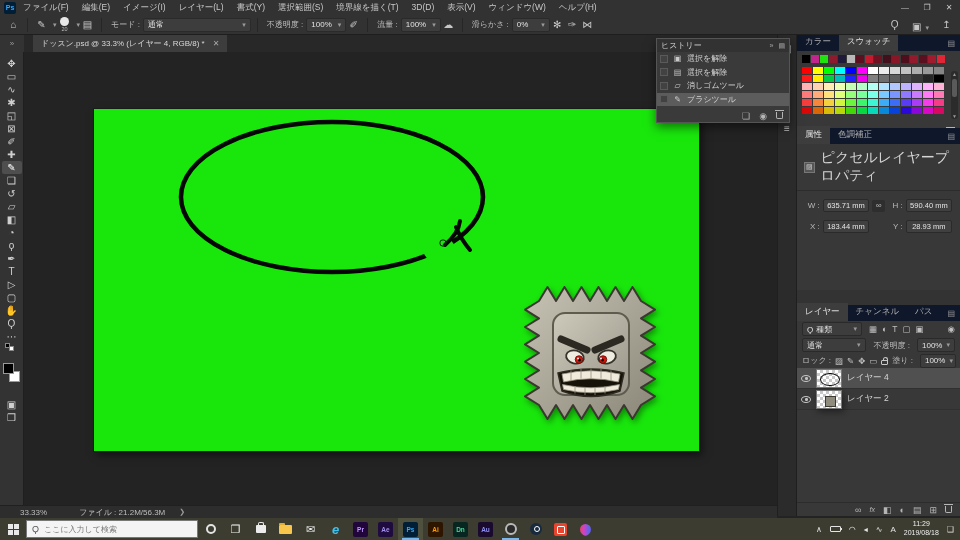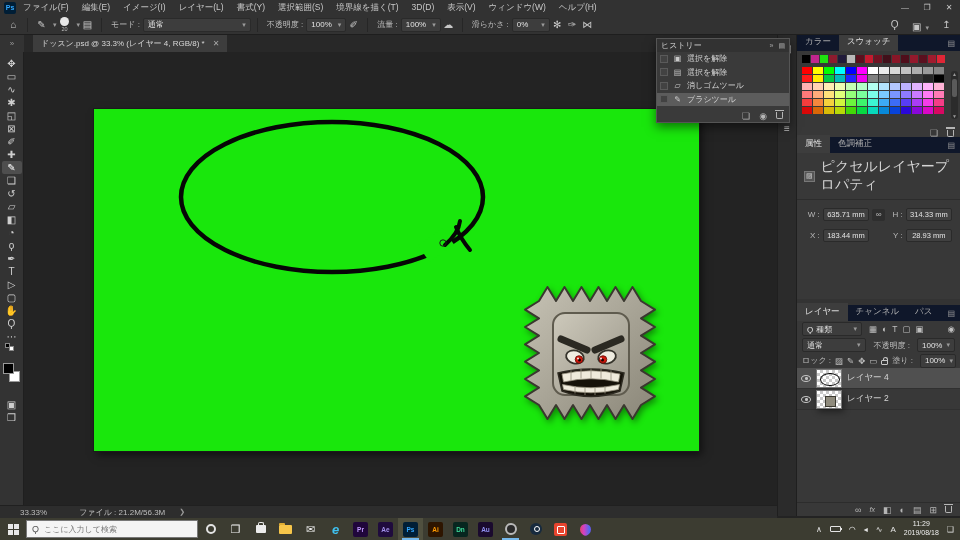--- a/index.html
+++ b/index.html
@@ -88,21 +88,21 @@
   .swgrid { padding:1px 5px 0; }
   .swrow { display:flex; gap:1px; margin-bottom:1px; }
   .swrow .sw { width:10px; height:7px; }
   .sw-scroll { position:absolute; right:2px; top:36px; width:7px; height:48px; background:#2b2b2b; border-radius:3px; }
   .sw-scroll .thumb { position:absolute; left:1px; top:8px; width:5px; height:18px; background:#5a5a5a; border-radius:2px; }
   .sw-scroll .a { position:absolute; width:7px; text-align:center; font-size:5px; color:#999; }
   .panel-foot { position:absolute; bottom:2px; right:6px; display:flex; gap:9px; align-items:center; }
   .foot-ic { font-size:9px; color:#b5b5b5; }
 
   
-  #properties-panel { top:102px; height:162px; }
+  #properties-panel { top:93px; height:162px; }
   .prop-header { display:flex; align-items:center; gap:6px; padding:5px 7px; border-bottom:1px solid #2c2c2c; }
   .prop-thumb { width:14px; height:11px; background:#555; border:1px solid #777; font-size:7px; color:#ccc;
                 display:flex; align-items:center; justify-content:center; }
   .prop-title { font-size:14px; color:#d5d5d5; }
   .prop-grid { padding:8px 8px 0; }
   .prow { display:flex; align-items:center; margin-bottom:8px; }
   .plabel { font-size:8px; color:#b9b9b9; width:16px; text-align:right; margin-right:3px; }
   .pfield { width:50px; height:13px; background:#404040; border:1px solid #2a2a2a; border-radius:2px;
             font-size:7.5px; color:#e3e3e3; display:flex; align-items:center; justify-content:center; }
   .linkbox { width:14px; height:12px; margin:0 3px; background:#2e2e2e; border-radius:2px; font-size:8px;
@@ -505,21 +505,21 @@
       <div class="prop-header">
         <span class="prop-thumb">▨</span>
         <span class="prop-title">ピクセルレイヤープロパティ</span>
       </div>
       <div class="prop-grid">
         <div class="prow">
           <span class="plabel">W :</span>
           <span class="pfield">635.71 mm</span>
           <span class="linkbox">∞</span>
           <span class="plabel">H :</span>
-          <span class="pfield">314.33 mm</span>
+          <span class="pfield">590.40 mm</span>
         </div>
         <div class="prow">
           <span class="plabel">X :</span>
           <span class="pfield">183.44 mm</span>
           <span class="xspace"></span>
           <span class="plabel">Y :</span>
           <span class="pfield">28.93 mm</span>
         </div>
       </div>
     </div>

